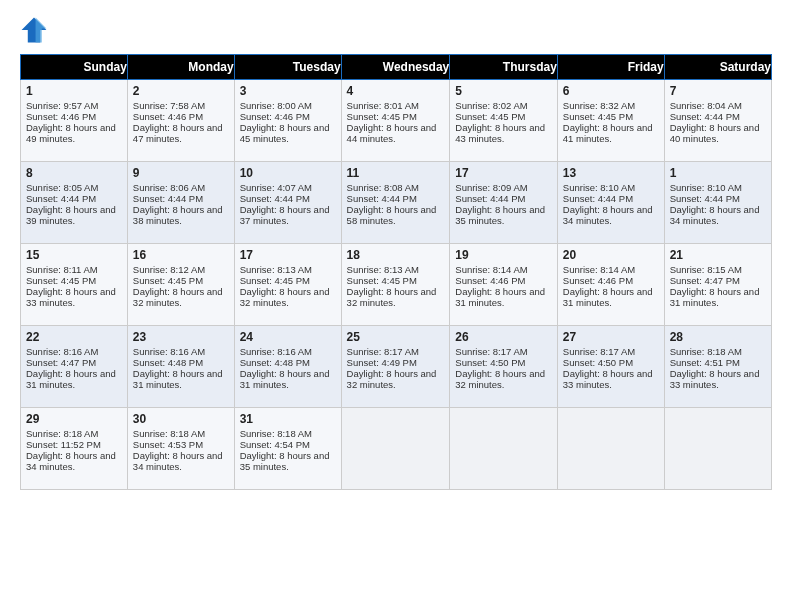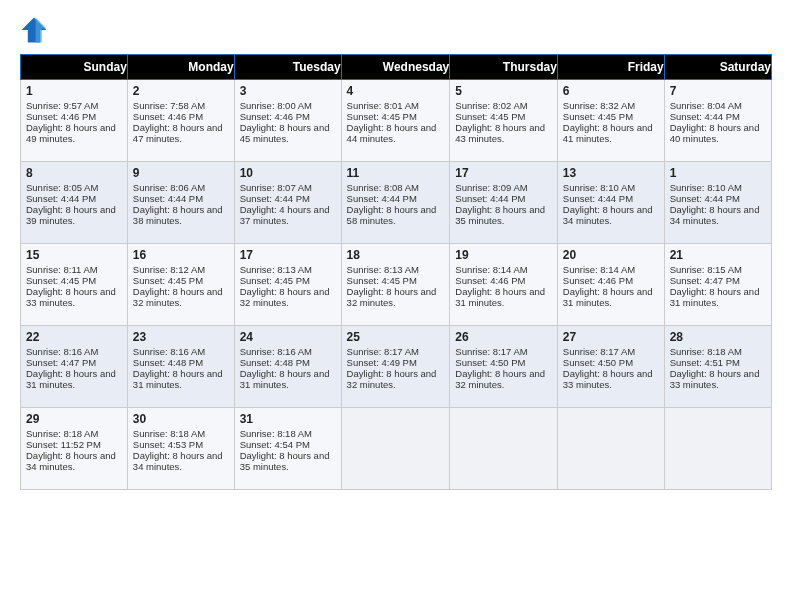--- a/index.html
+++ b/index.html
@@ -177,23 +177,23 @@
         <span>Daylight: 8 hours and 39 minutes.</span>
       </td>
           <td>
         <span class="day-num">9</span>
         <span>Sunrise: 8:06 AM</span><br>
         <span>Sunset: 4:44 PM</span><br>
         <span>Daylight: 8 hours and 38 minutes.</span>
       </td>
           <td>
         <span class="day-num">10</span>
-        <span>Sunrise: 8:07 AM</span><br>
-        <span>Sunset: 4:44 PM</span><br>
-        <span>Daylight: 4 hours and 37 minutes.</span>
+        <span>Sunrise: 4:07 AM</span><br>
+        <span>Sunset: 4:44 PM</span><br>
+        <span>Daylight: 8 hours and 37 minutes.</span>
       </td>
           <td>
         <span class="day-num">11</span>
         <span>Sunrise: 8:08 AM</span><br>
         <span>Sunset: 4:44 PM</span><br>
         <span>Daylight: 8 hours and 58 minutes.</span>
       </td>
           <td>
         <span class="day-num">17</span>
         <span>Sunrise: 8:09 AM</span><br>

